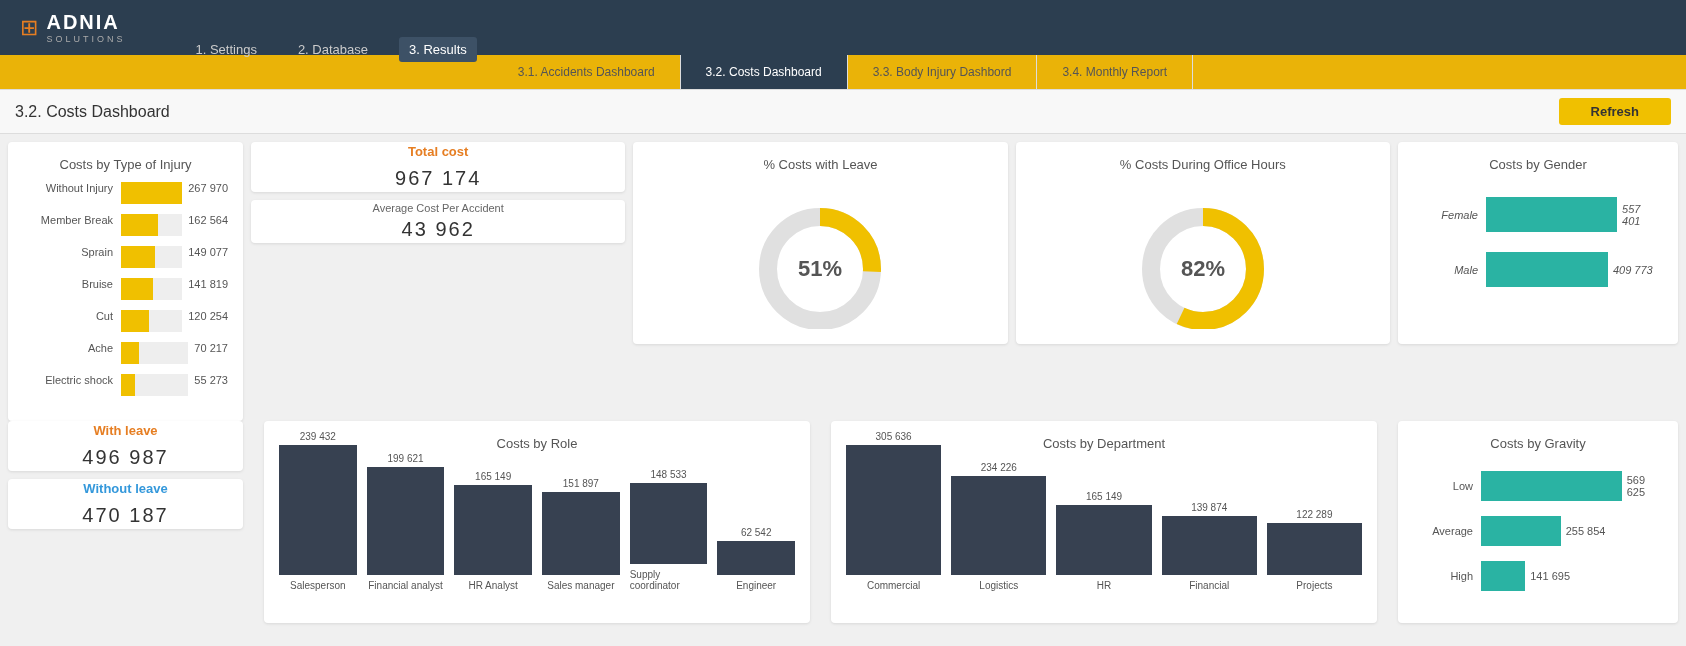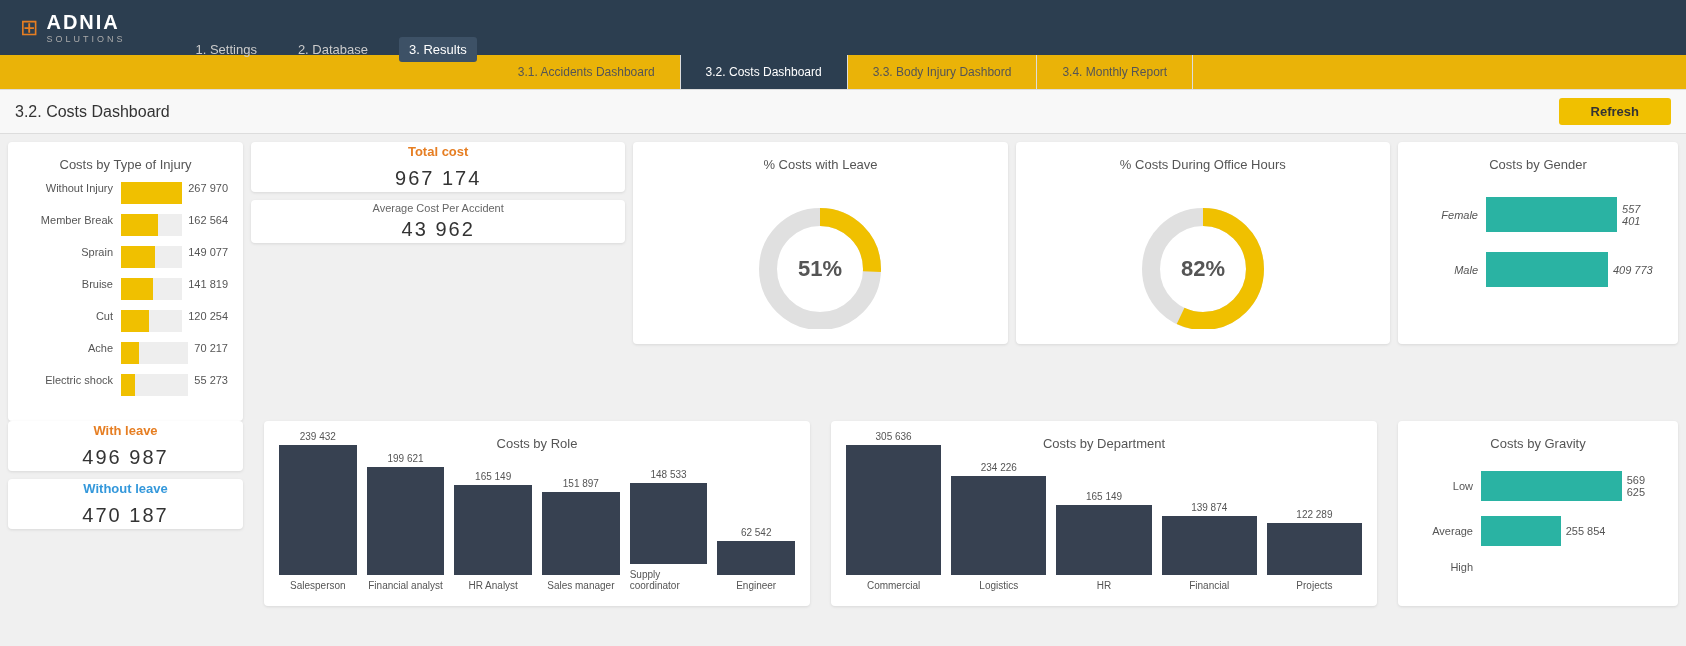--- a/index.html
+++ b/index.html
@@ -525,17 +525,21 @@
       </div>
       <div class="gravity-row" style="margin-top:15px;">
         <div class="gravity-label">Average</div>
         <div style="flex:1; display:flex; align-items:center;">
           <div class="gravity-bar" style="width:45%;"></div>
           <span class="gravity-val">255 854</span>
         </div>
       </div>
       <div class="gravity-row" style="margin-top:15px;">
         <div class="gravity-label">High</div>
+        <div style="flex:1; display:flex; align-items:center;">
+          <div class="gravity-bar" style="width:25%;"></div>
+          <span class="gravity-val">141 695</span>
+        </div>
       </div>
     </div>
   </div>
 
 </div>
 
 </body></html>

